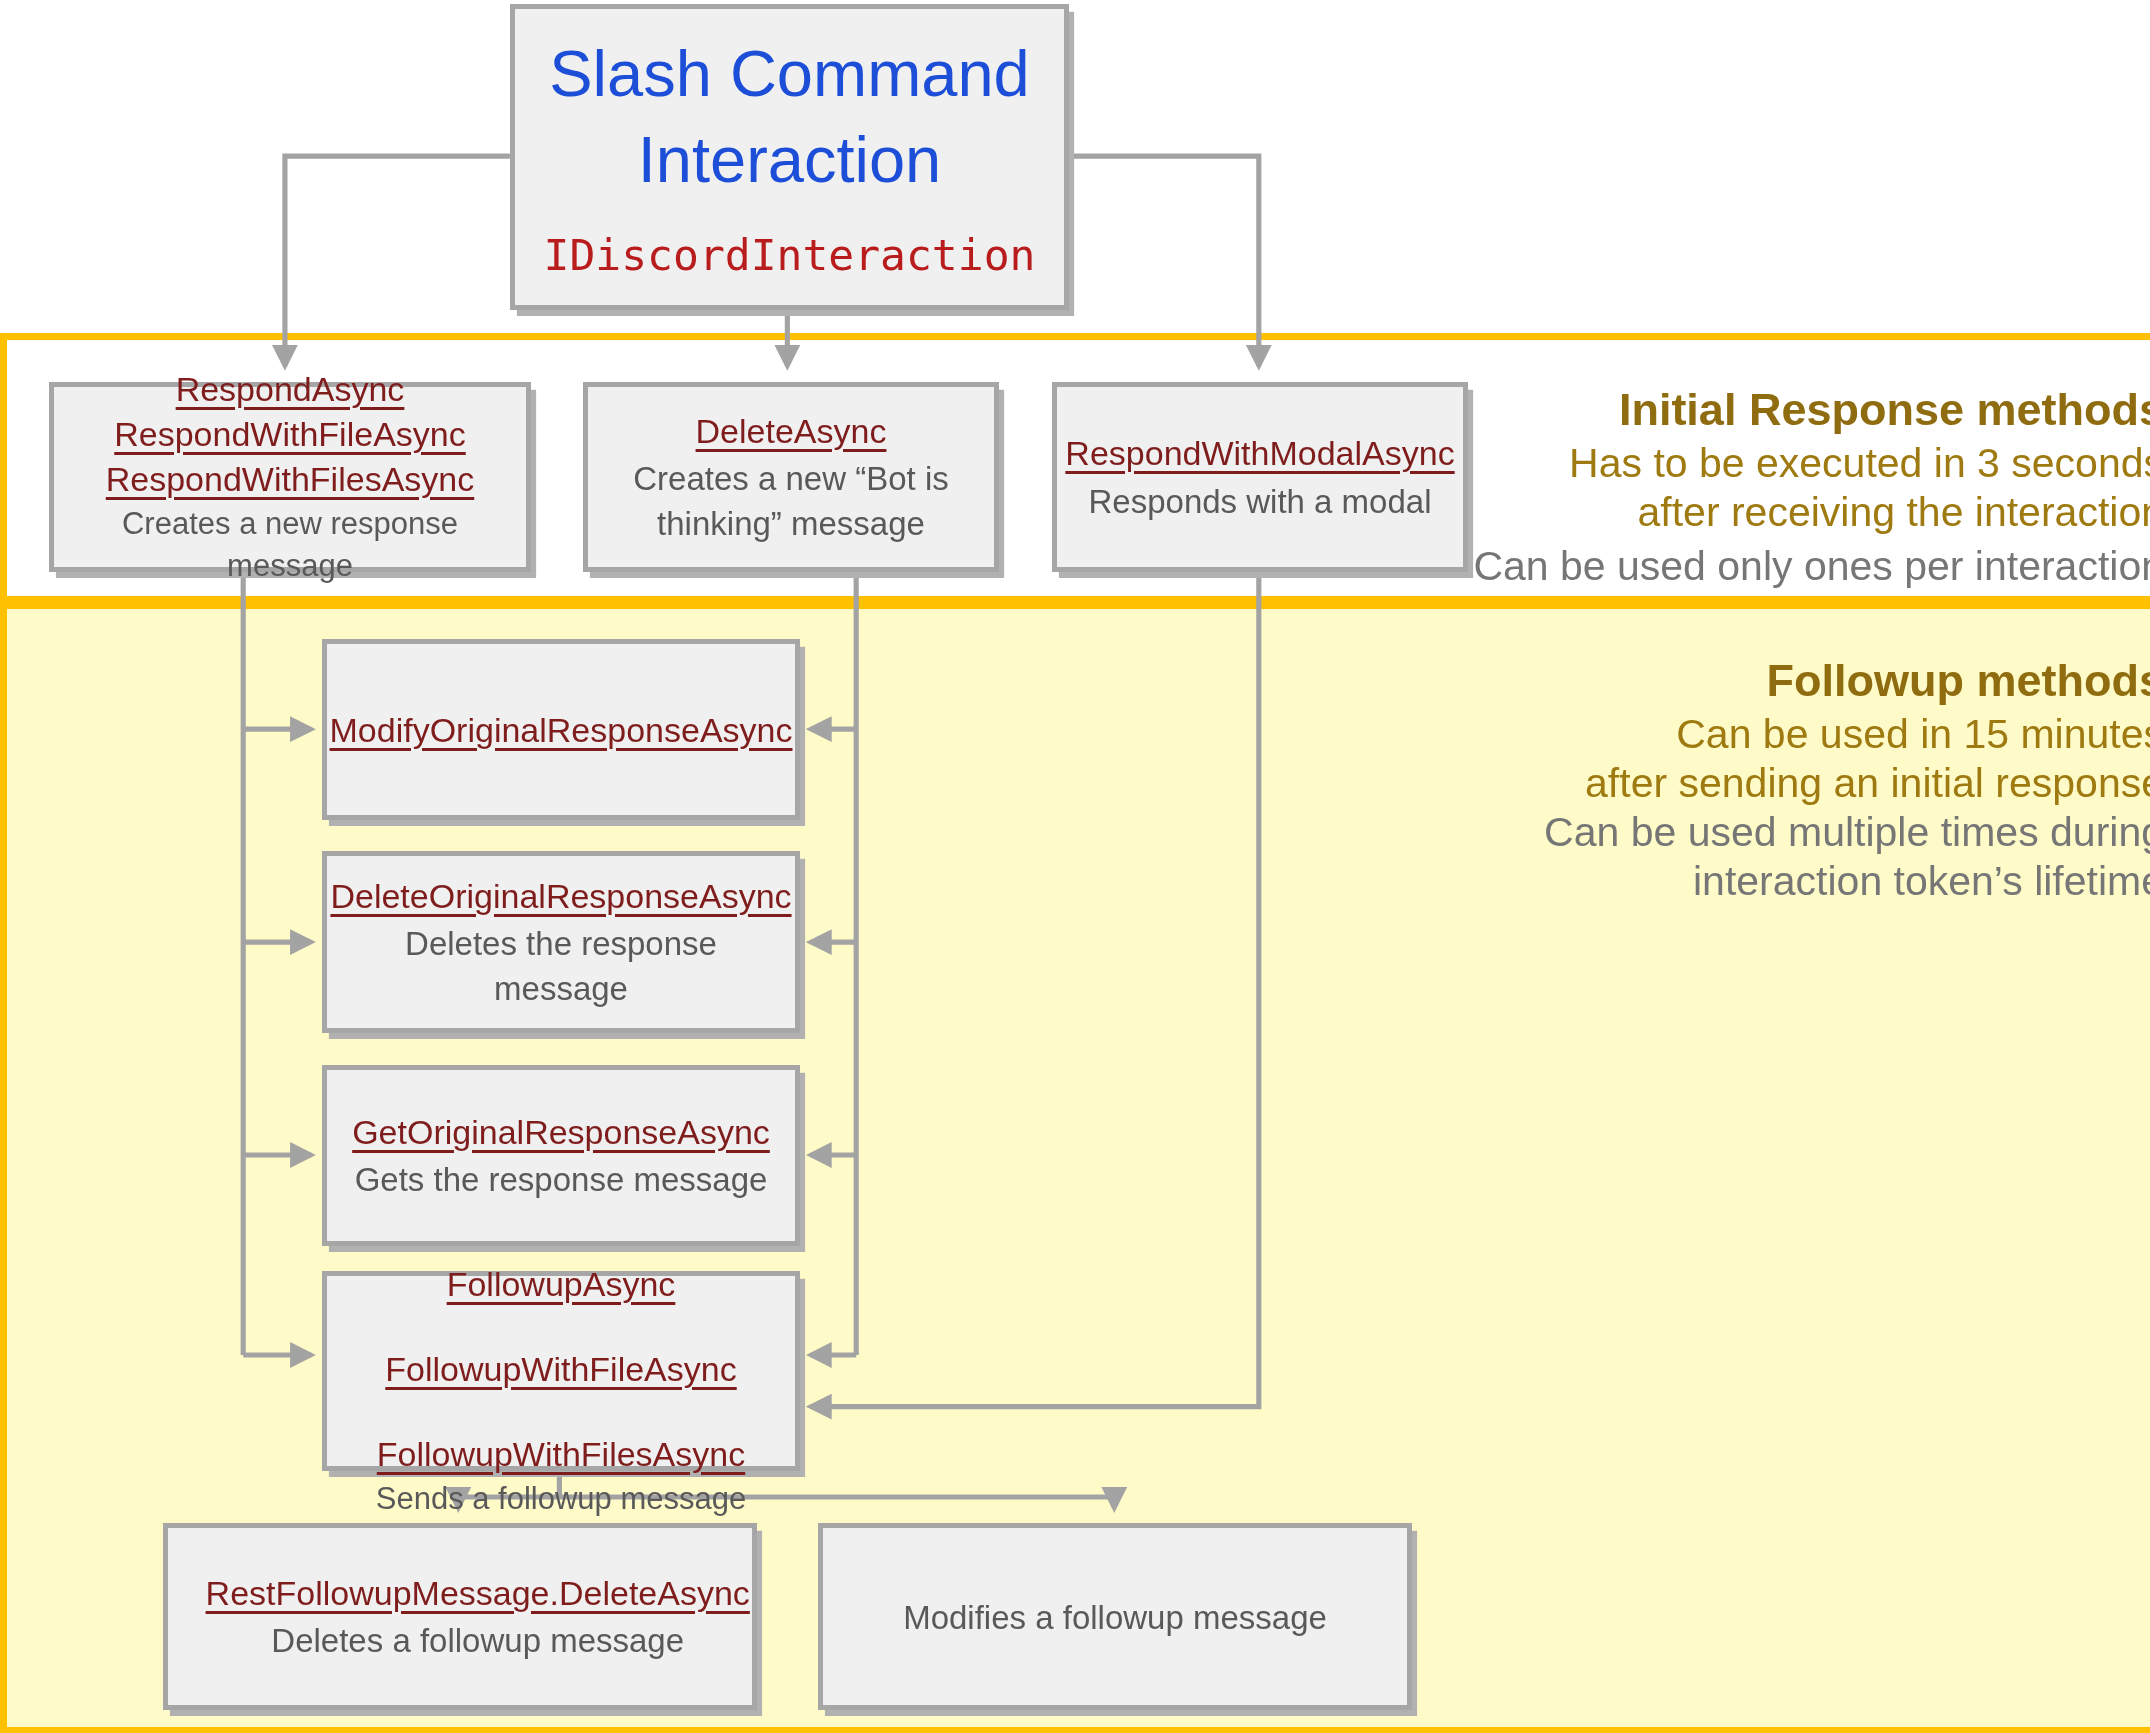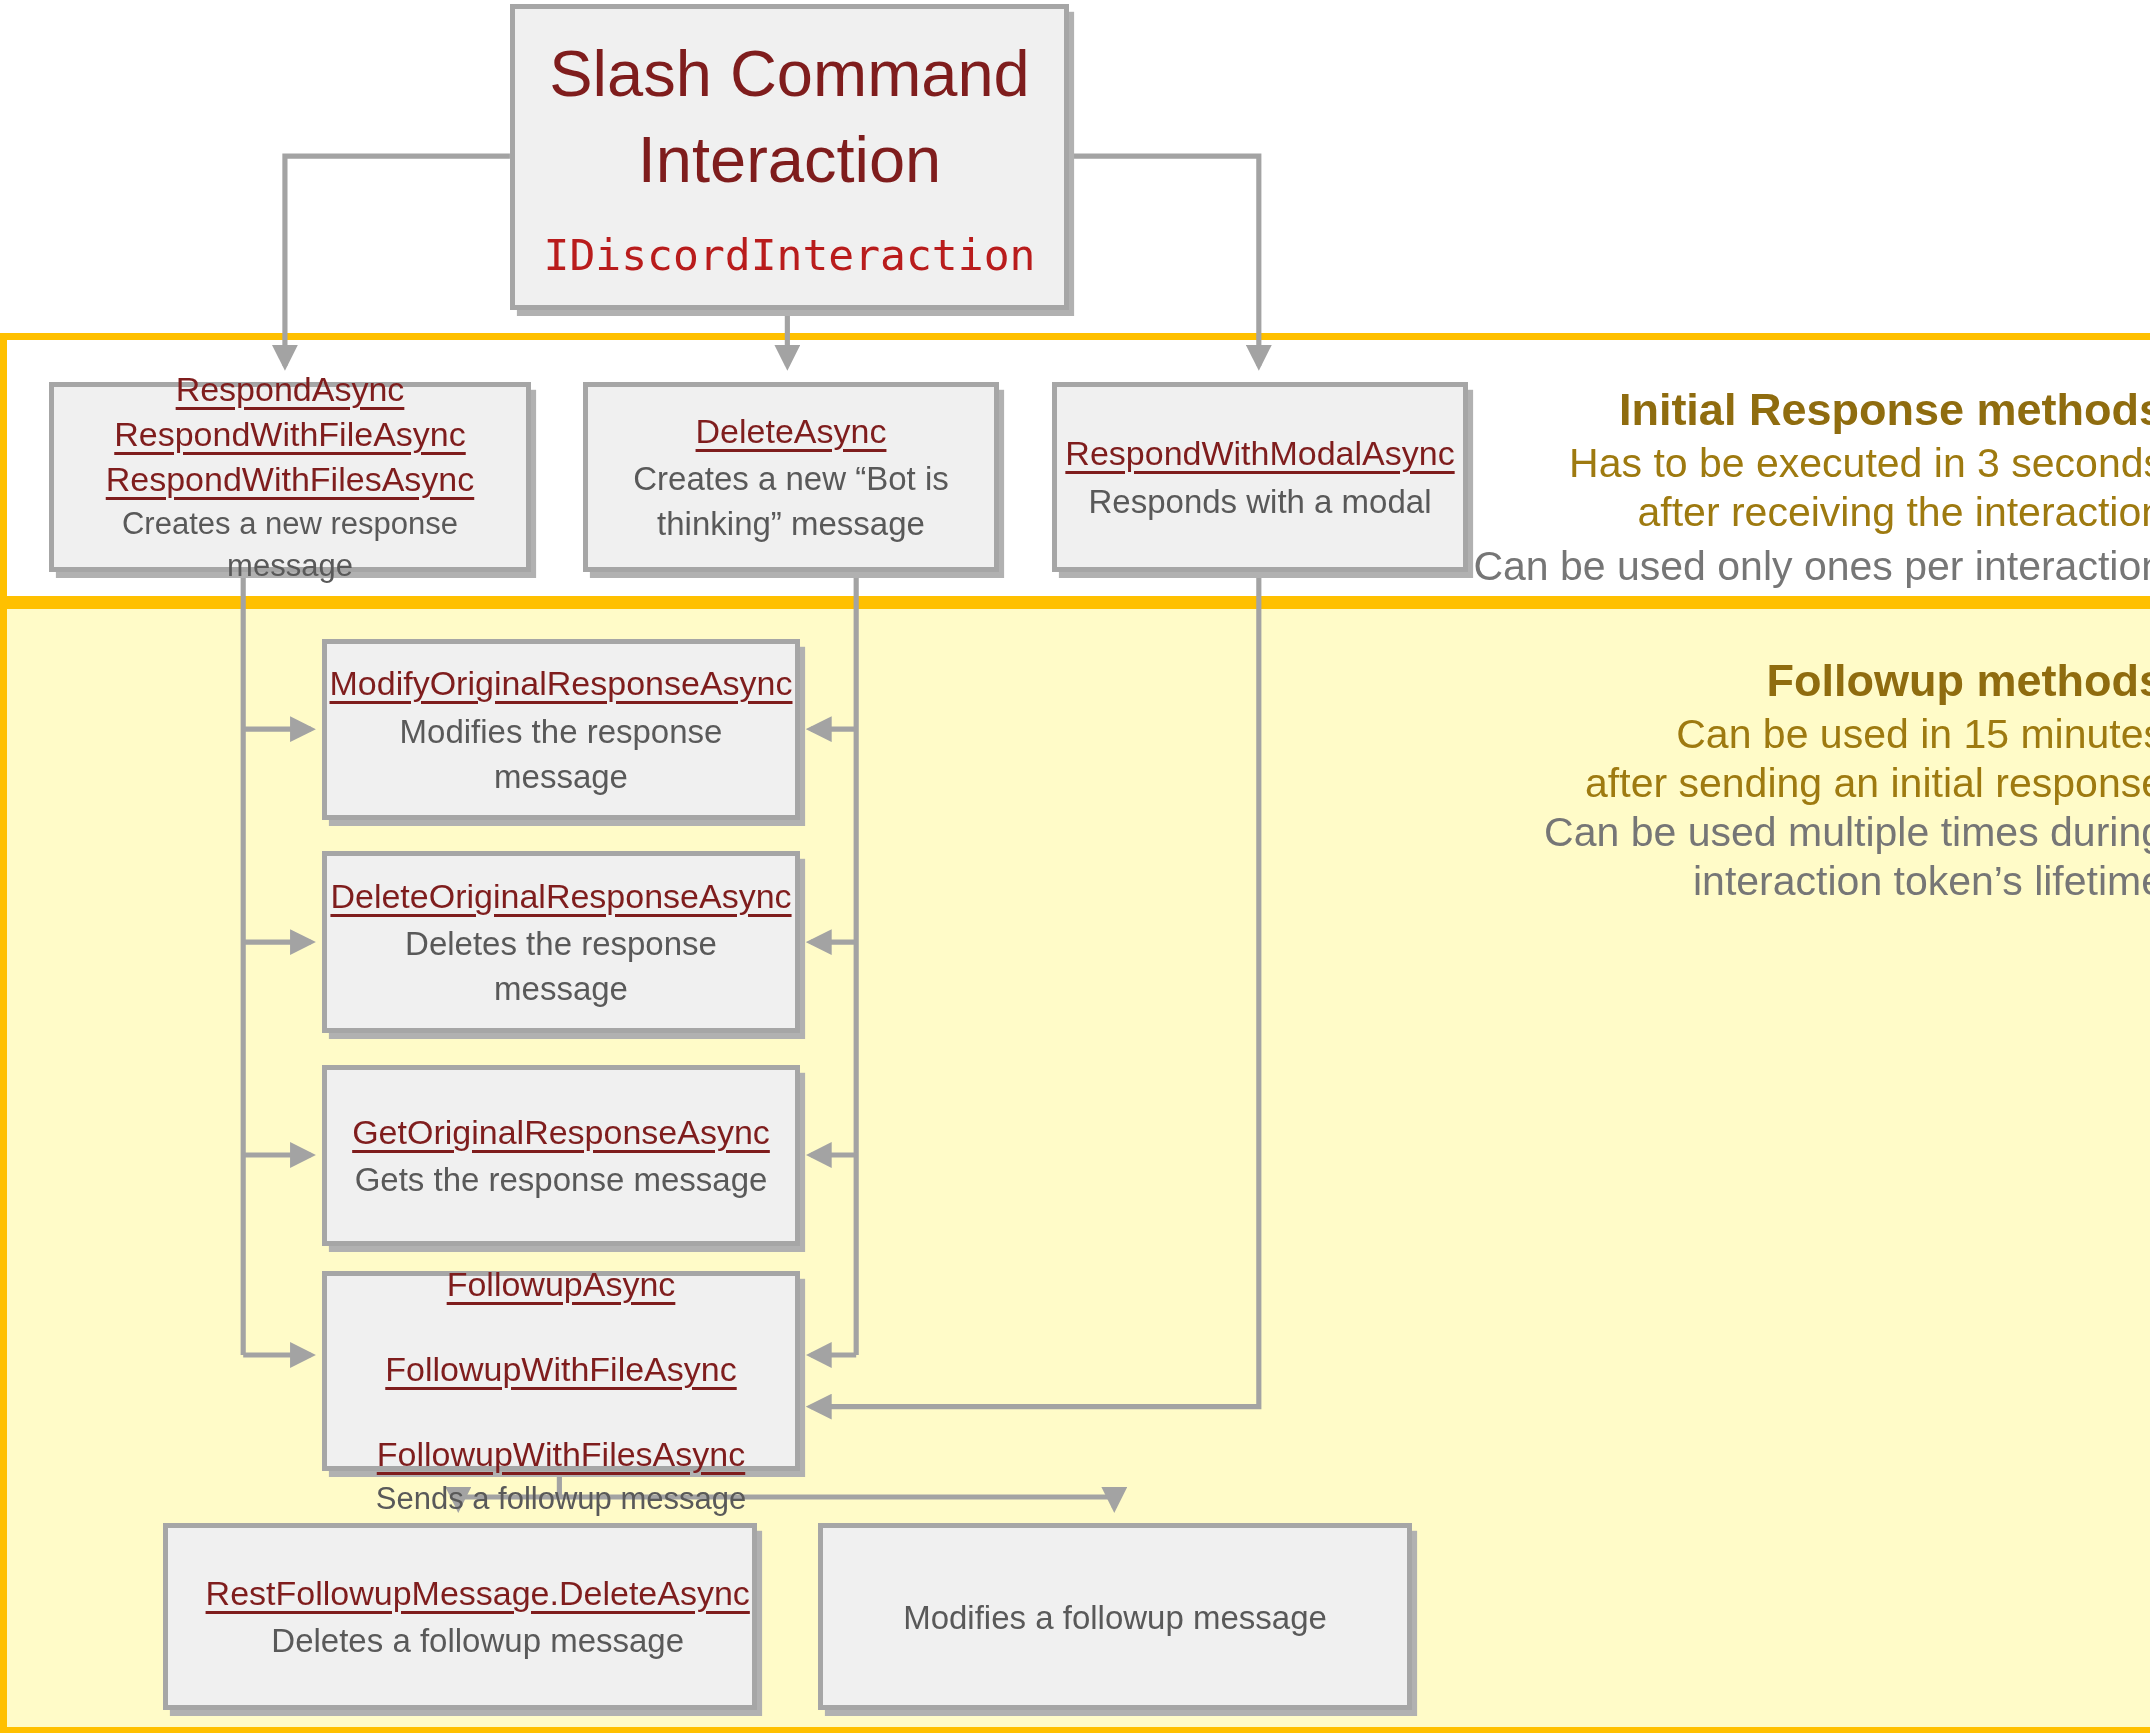--- a/index.html
+++ b/index.html
@@ -24,21 +24,21 @@
   }
   .method{
     display:block;font-size:34px;line-height:46px;color:#7f1d1d;
     text-decoration:underline;text-decoration-thickness:3px;text-underline-offset:5.6px;
     white-space:nowrap;
   }
   .desc{display:block;font-size:33px;line-height:45px;color:#595959;margin-top:2.6px;}
 
   
   .node-root{left:510px;top:4.3px;width:559px;height:306px;padding:13px 17px;}
-  .root-title{font-size:65px;line-height:86px;color:#7f1d1d;}
+  .root-title{font-size:65px;line-height:86px;color:#1d4ed8;}
   .root-iface{
     font-family:"DejaVu Sans Mono","Liberation Mono",monospace;
     font-size:43px;line-height:56px;color:#b91c1c;margin-top:24px;white-space:nowrap;
   }
 
   .node-respond{left:49px;top:382px;width:482px;height:190px;}
   .node-respond .method{font-size:34px;line-height:45px;}
   .node-respond .desc{font-size:31px;line-height:42px;margin-top:0.9px;}
   .node-defer{left:583px;top:382px;width:416px;height:190px;}
   .node-modal{left:1052px;top:382px;width:416px;height:190px;}
@@ -120,21 +120,20 @@
   <span class="desc">Creates a new “Bot is thinking” message</span>
 </div>
 
 <div class="node node-modal">
   <span class="method">RespondWithModalAsync</span>
   <span class="desc">Responds with a modal</span>
 </div>
 
 <div class="node node-modify">
   <span class="method">ModifyOriginalResponseAsync</span>
-  <span class="desc">Modifies the response message</span>
 </div>
 
 <div class="node node-delete">
   <span class="method">DeleteOriginalResponseAsync</span>
   <span class="desc">Deletes the response message</span>
 </div>
 
 <div class="node node-get">
   <span class="method">GetOriginalResponseAsync</span>
   <span class="desc">Gets the response message</span>

